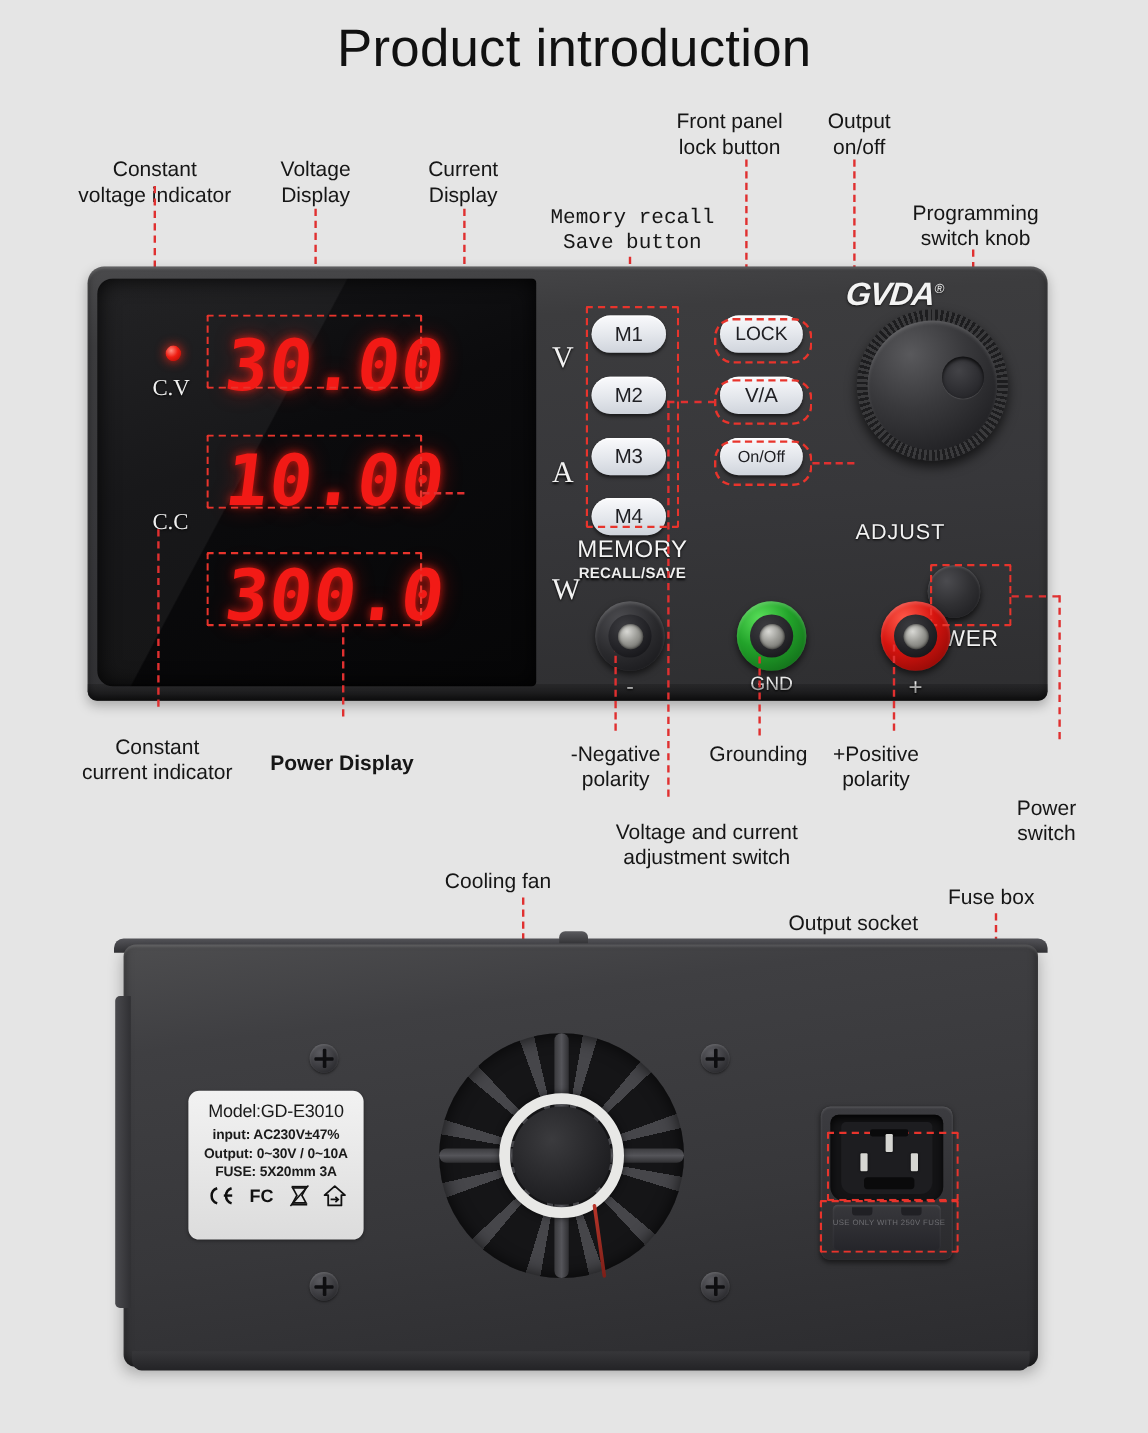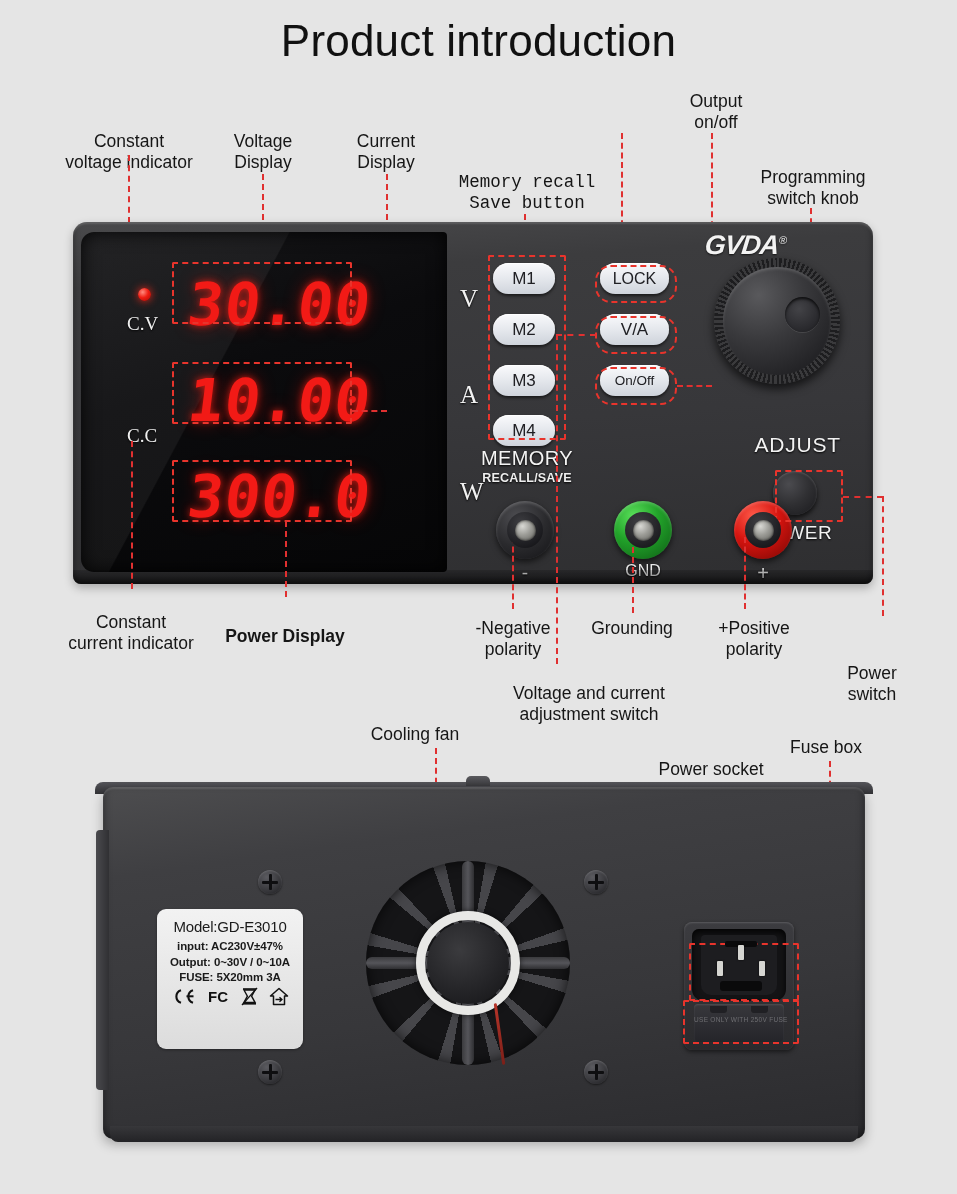--- a/index.html
+++ b/index.html
@@ -180,22 +180,22 @@
   }
   #knob-dimple {
     position: absolute; right: 20px; top: 39px;
     width: 35px; height: 35px; border-radius: 50%;
     background: radial-gradient(circle at 40% 34%, #434347 0%, #2c2c30 60%, #1d1d20 100%);
     box-shadow: inset 0 2px 3px rgba(0,0,0,.75), 0 1px 0 rgba(255,255,255,.1);
     z-index: 2;
   }
   #adjust-label {
     position: absolute; left: 640px; top: 211px;
-    width: 128px; text-align: right;
-    font-size: 21px; color: #f2f2f2; letter-spacing: .8px;
+    width: 128px; text-align: left;
+    font-size: 18px; color: #f2f2f2; letter-spacing: .8px;
     text-shadow: 0 1px 2px #000;
   }
 
   
   #power-button {
     position: absolute; left: 700px; top: 249px;
     width: 44px; height: 44px; border-radius: 50%;
     background: radial-gradient(circle at 36% 30%, #4b4b4f 0%, #303033 48%, #19191c 100%);
     box-shadow: 0 3px 5px rgba(0,0,0,.7), inset 0 1px 2px rgba(255,255,255,.18);
   }
@@ -284,21 +284,21 @@
   #rear-bump {
     position: absolute; left: 466px; top: 776px;
     width: 24px; height: 10px;
     background: linear-gradient(180deg,#5a5a5e,#38383b);
     border-radius: 5px 5px 0 0;
   }
 
   
   #spec-label {
     position: absolute; left: 157px; top: 909px;
-    width: 146px; height: 140px;
+    width: 146px; height: 124px;
     background: linear-gradient(180deg,#f2f2f2 0%,#dcdcdc 100%);
     border-radius: 9px;
     padding: 9px 6px 4px;
     box-shadow: 0 1px 3px rgba(0,0,0,.35);
     color: #1a1a1a;
     text-align: center;
   }
   #spec-model { font-size: 15px; margin-bottom: 5px; letter-spacing: -.2px; }
   .spec-row { font-size: 11.5px; font-weight: 700; margin-bottom: 3.5px; letter-spacing: -.1px; }
   #cert-row {
@@ -419,20 +419,22 @@
   <div id="page-title">Product introduction</div>
 
   <div class="anno" style="left:44px; top:131px; width:170px;">Constant
 voltage indicator</div>
   <div class="anno" style="left:213px; top:131px; width:100px;">Voltage
 Display</div>
   <div class="anno" style="left:336px; top:131px; width:100px;">Current
 Display</div>
   <div class="anno" style="left:448px; top:172px; width:158px;font-family:Liberation Mono, monospace;">Memory recall
 Save button</div>
+  <div class="anno" style="left:546px; top:91px; width:124px;">Front panel
+lock button</div>
   <div class="anno" style="left:673px; top:91px; width:86px;">Output
 on/off</div>
   <div class="anno" style="left:740px; top:167px; width:146px;">Programming
 switch knob</div>
 
   <div class="lead-v" style="left:128px; top:155px; height:130px;"></div>
   <div class="lead-v" style="left:262px; top:174px; height:86px;"></div>
   <div class="lead-v" style="left:386px; top:174px; height:236px;"></div>
   <div class="lead-v" style="left:524px; top:214px; height:50px;"></div>
   <div class="lead-v" style="left:621px; top:133px; height:132px;"></div>
@@ -517,33 +519,33 @@
   <div class="anno" style="left:205px; top:626px; width:160px;font-weight:bold;">Power Display</div>
 
   <div class="lead-v" style="left:512px; top:537px; height:72px;"></div>
   <div class="anno" style="left:455px; top:618px; width:116px;">-Negative
 polarity</div>
 
   <div class="lead-v" style="left:632px; top:537px; height:76px;"></div>
   <div class="anno" style="left:578px; top:618px; width:108px;">Grounding</div>
 
   <div class="lead-v" style="left:744px; top:537px; height:72px;"></div>
-  <div class="anno" style="left:696px; top:618px; width:116px;">+Positive
+  <div class="anno" style="left:672px; top:618px; width:116px;">+Positive
 polarity</div>
 
   <div class="anno" style="left:818px; top:663px; width:108px;">Power
 switch</div>
 
   <div class="anno" style="left:489px; top:683px; width:200px;">Voltage and current
 adjustment switch</div>
 
   <div class="anno" style="left:352px; top:724px; width:126px;">Cooling fan</div>
   <div class="lead-v" style="left:435px; top:748px; height:145px;"></div>
 
-  <div class="anno" style="left:641px; top:759px; width:140px;">Power socket</div>
+  <div class="anno" style="left:641px; top:759px; width:140px;">Output socket</div>
   <div class="lead-v" style="left:712px; top:783px; height:160px;"></div>
 
   <div class="anno" style="left:770px; top:737px; width:112px;">Fuse box</div>
   <div class="lead-v" style="left:829px; top:761px; height:232px;"></div>
 
   <div id="rear-rim"></div>
   <div id="rear-bump"></div>
   <div id="rear-unit"></div>
   <div id="rear-foot-l"></div>
   <div id="rear-foot-b"></div>

